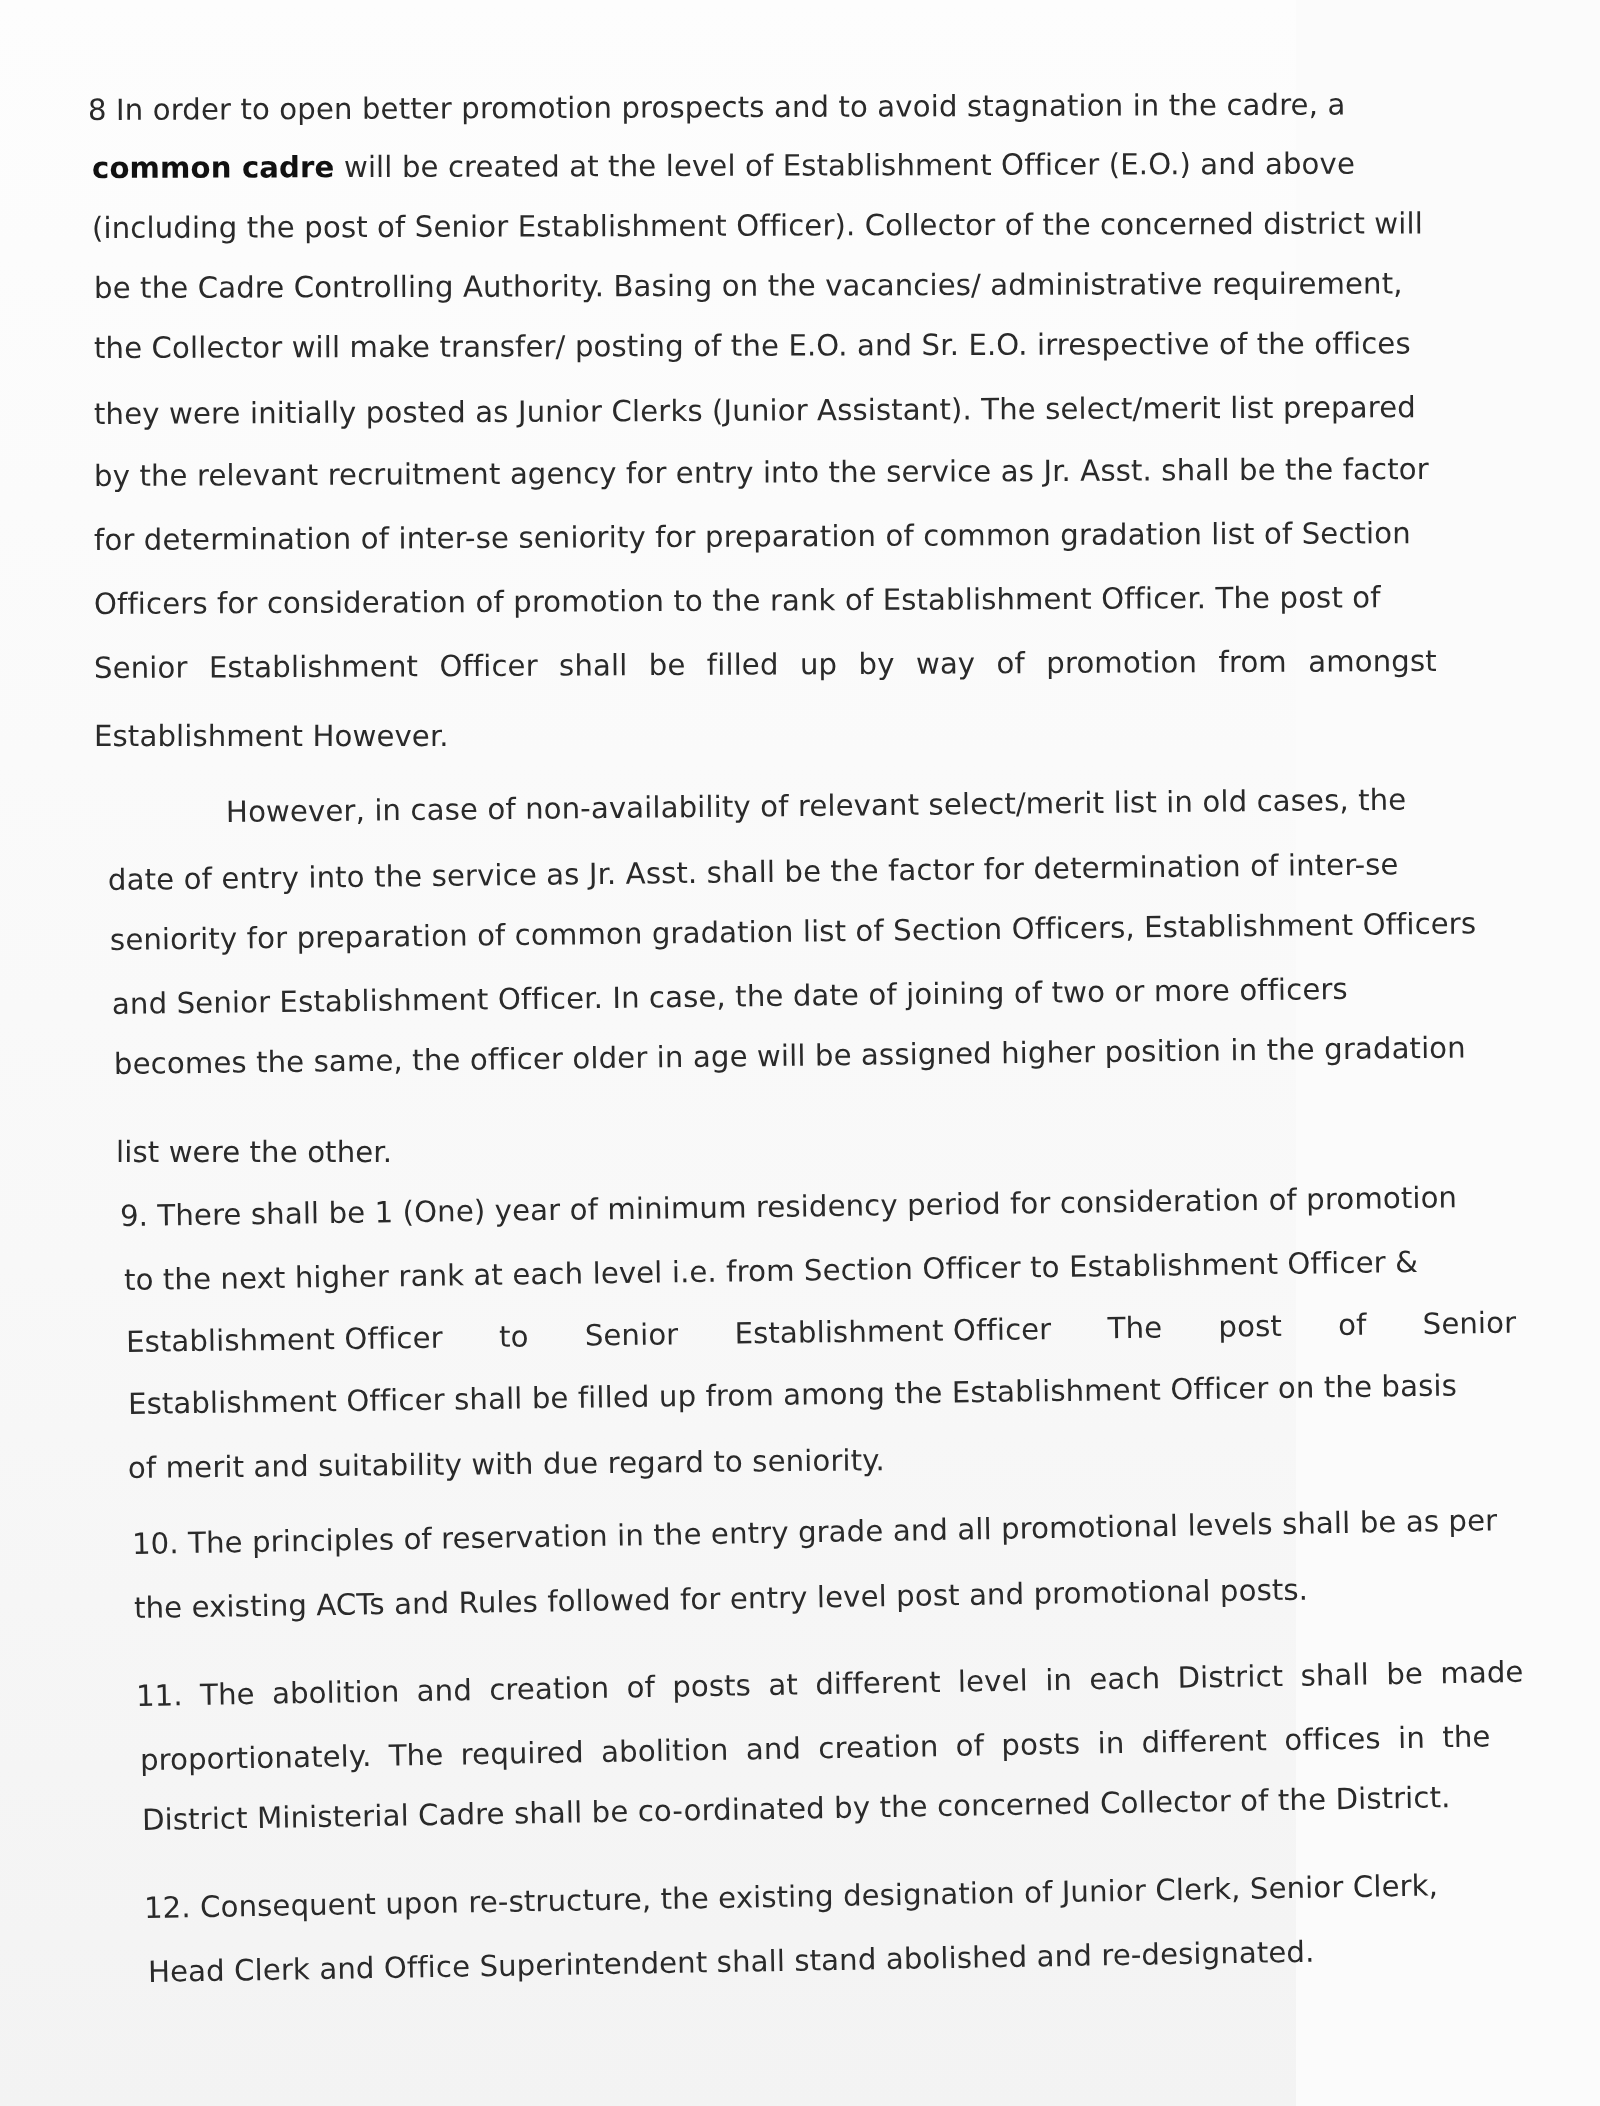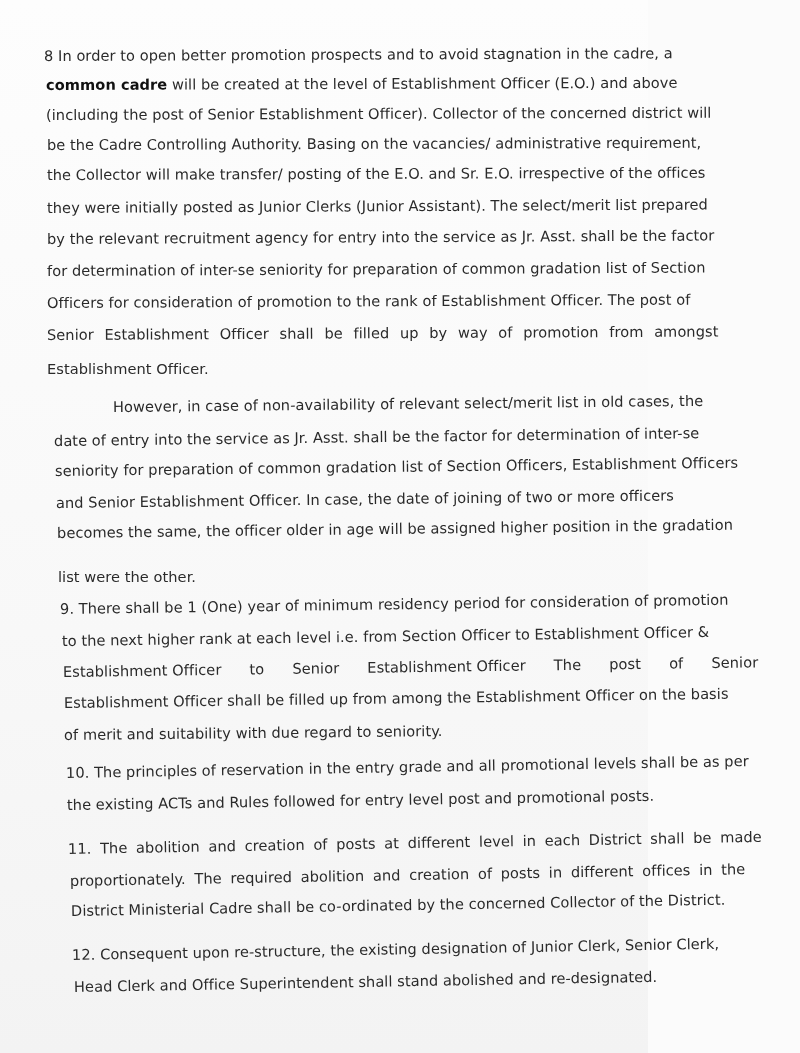--- a/index.html
+++ b/index.html
@@ -35,21 +35,21 @@
       <span>will be created at the level of Establishment Officer (E.O.) and above</span>
     </div>
     <div class="ln" style="top:106px;left:46px;transform:rotate(-0.2deg)"><span>(including the post of Senior Establishment Officer). Collector of the concerned district will</span></div>
     <div class="ln" style="top:136px;left:47px;transform:rotate(-0.2deg)"><span>be the Cadre Controlling Authority. Basing on the vacancies/ administrative requirement,</span></div>
     <div class="ln" style="top:166px;left:47px;transform:rotate(-0.2deg)"><span>the Collector will make transfer/ posting of the E.O. and Sr. E.O. irrespective of the offices</span></div>
     <div class="ln" style="top:199px;left:47px;transform:rotate(-0.3deg)"><span>they were initially posted as Junior Clerks (Junior Assistant). The select/merit list prepared</span></div>
     <div class="ln" style="top:230px;left:47px;transform:rotate(-0.3deg)"><span>by the relevant recruitment agency for entry into the service as Jr. Asst. shall be the factor</span></div>
     <div class="ln" style="top:262px;left:47px;transform:rotate(-0.3deg)"><span>for determination of inter-se seniority for preparation of common gradation list of Section</span></div>
     <div class="ln" style="top:294px;left:47px;transform:rotate(-0.3deg)"><span>Officers for consideration of promotion to the rank of Establishment Officer. The post of</span></div>
     <div class="ln" style="top:326px;left:47px;word-spacing:6px;transform:rotate(-0.3deg)"><span>Senior Establishment Officer shall be filled up by way of promotion from amongst</span></div>
-    <div class="ln" style="top:360px;left:47px"><span>Establishment Officer.</span></div>
+    <div class="ln" style="top:360px;left:47px"><span>Establishment However.</span></div>
   </div>
 
   <div>
     <div class="ln" style="top:398px;left:113px;transform:rotate(-0.6deg)"><span>However, in case of non-availability of relevant select/merit list in old cases, the</span></div>
     <div class="ln" style="top:432px;left:54px;transform:rotate(-0.7deg)"><span>date of entry into the service as Jr. Asst. shall be the factor for determination of inter-se</span></div>
     <div class="ln" style="top:462px;left:55px;transform:rotate(-0.7deg)"><span>seniority for preparation of common gradation list of Section Officers, Establishment Officers</span></div>
     <div class="ln" style="top:494px;left:56px;transform:rotate(-0.7deg)"><span>and Senior Establishment Officer. In case, the date of joining of two or more officers</span></div>
     <div class="ln" style="top:524px;left:57px;transform:rotate(-0.7deg)"><span>becomes the same, the officer older in age will be assigned higher position in the gradation</span></div>
     <div class="ln" style="top:568px;left:58px"><span>list were the other.</span></div>
   </div>

